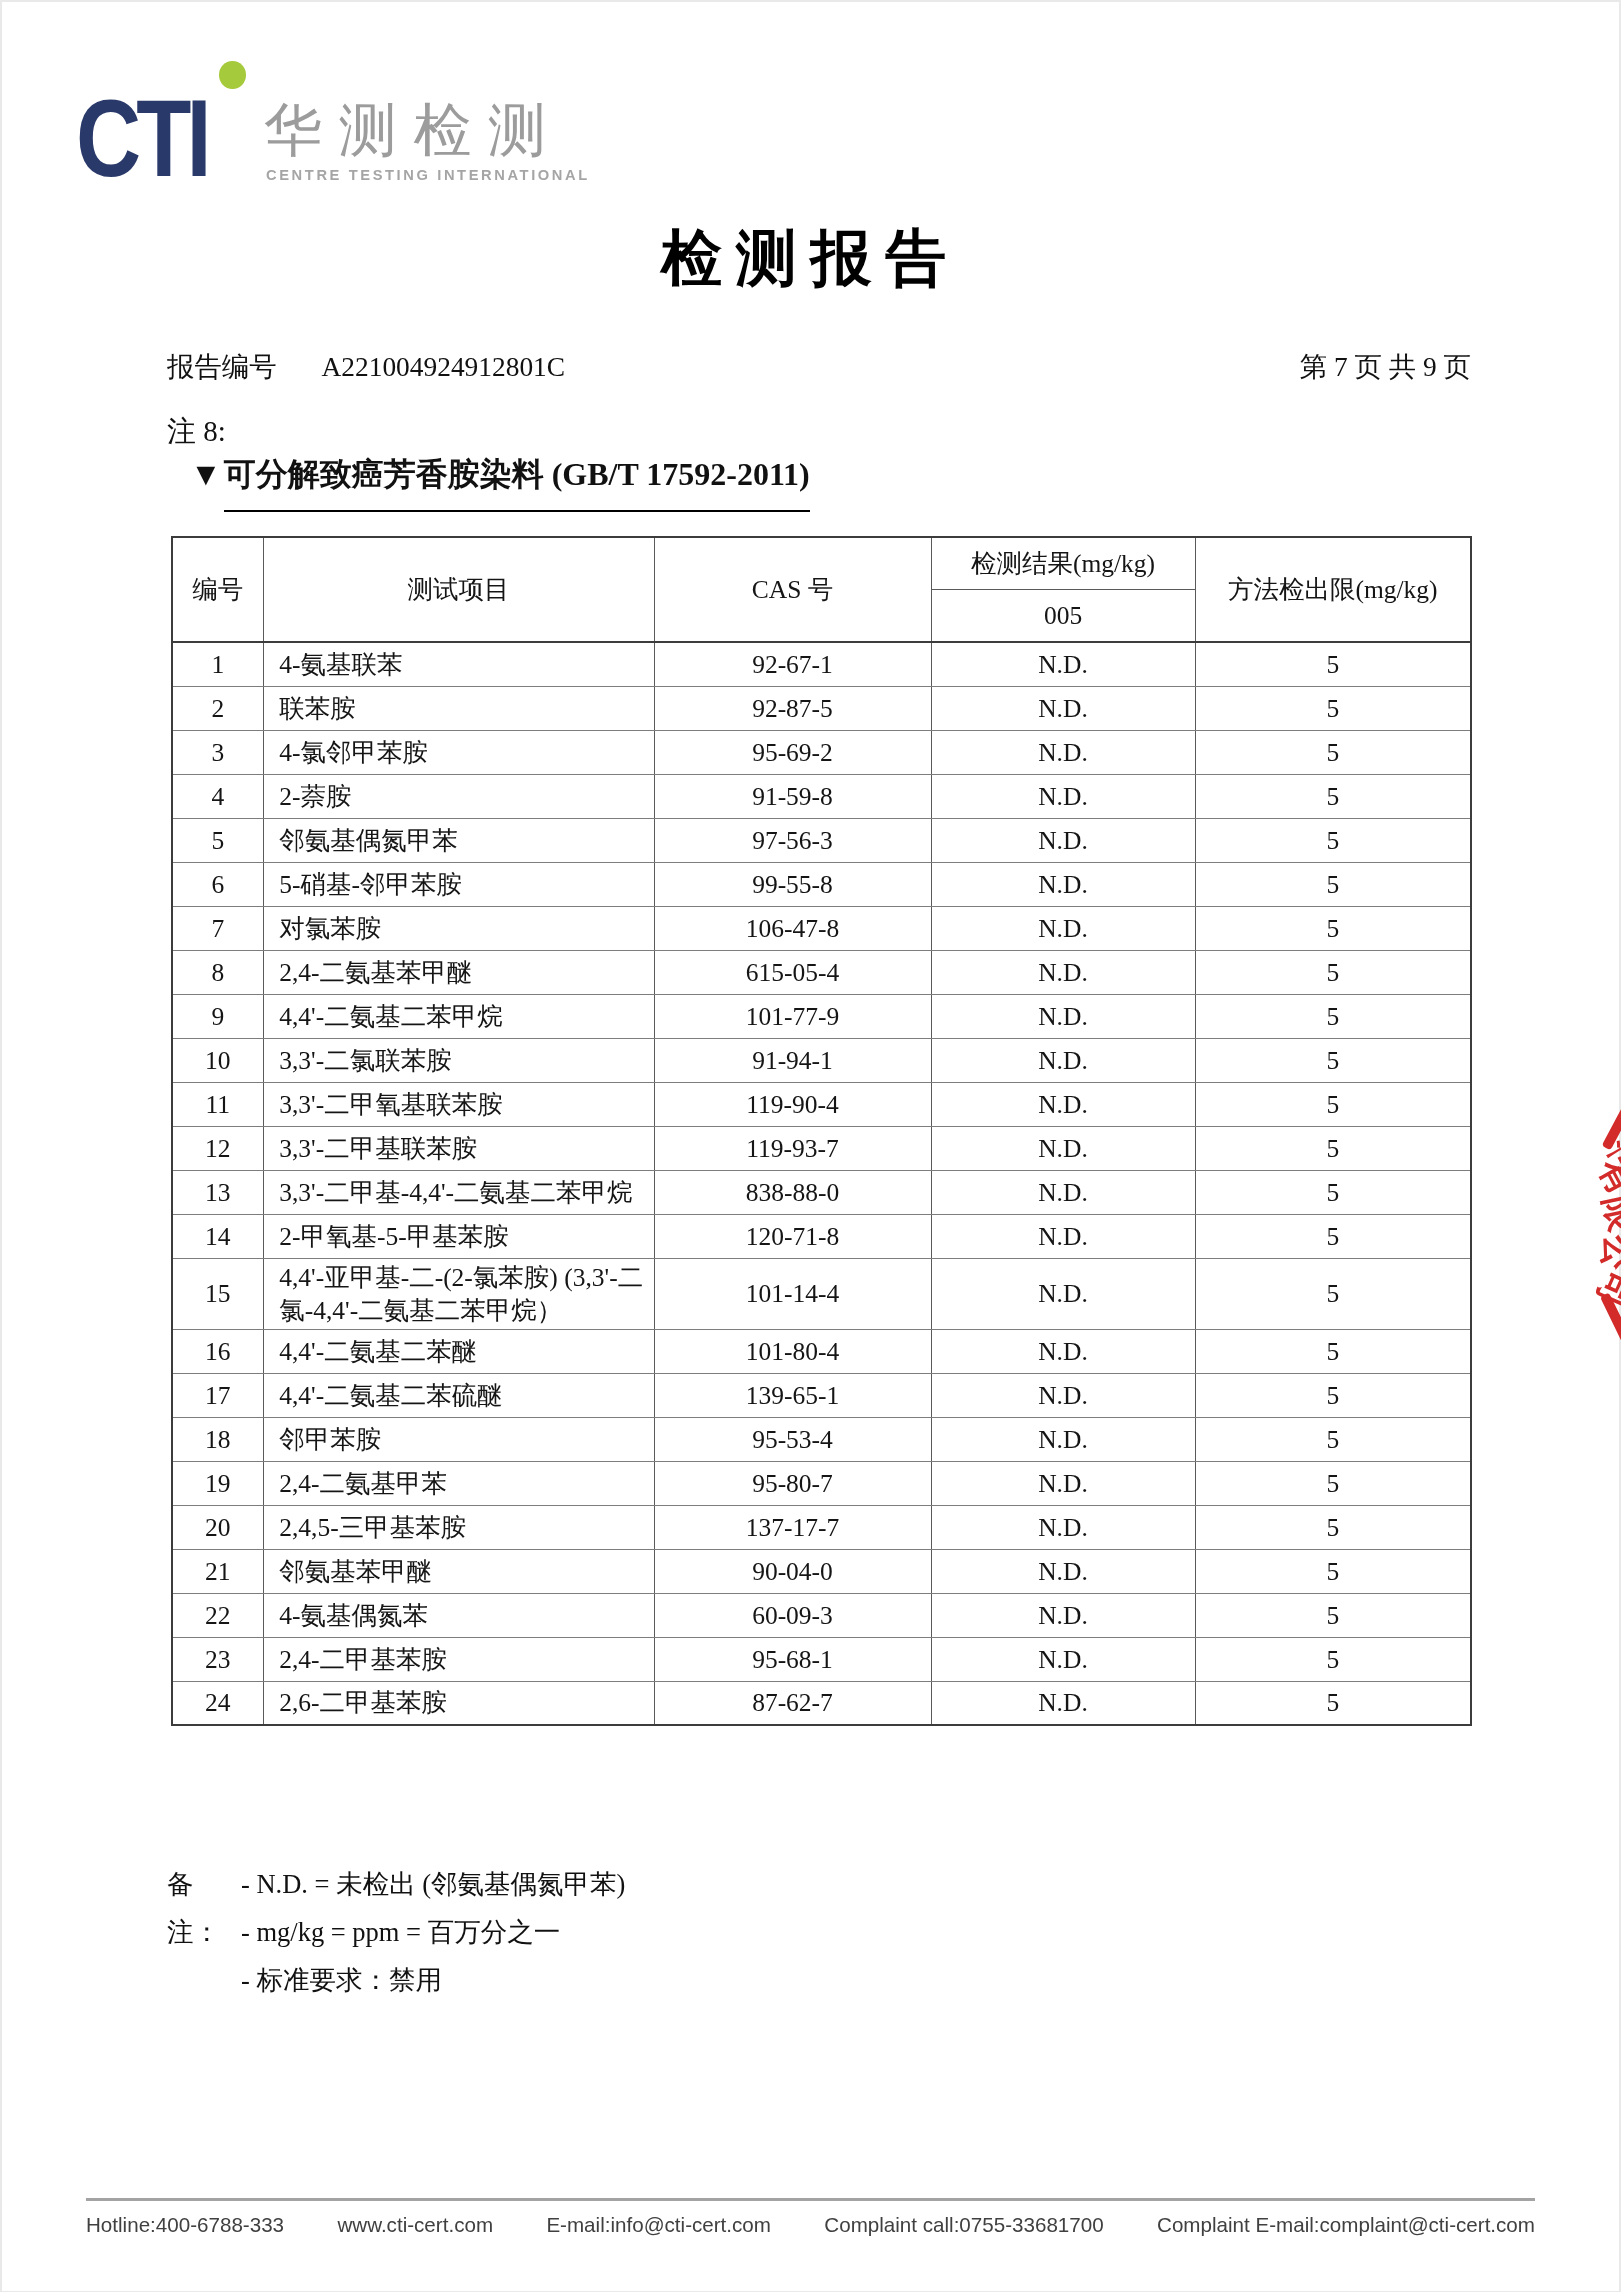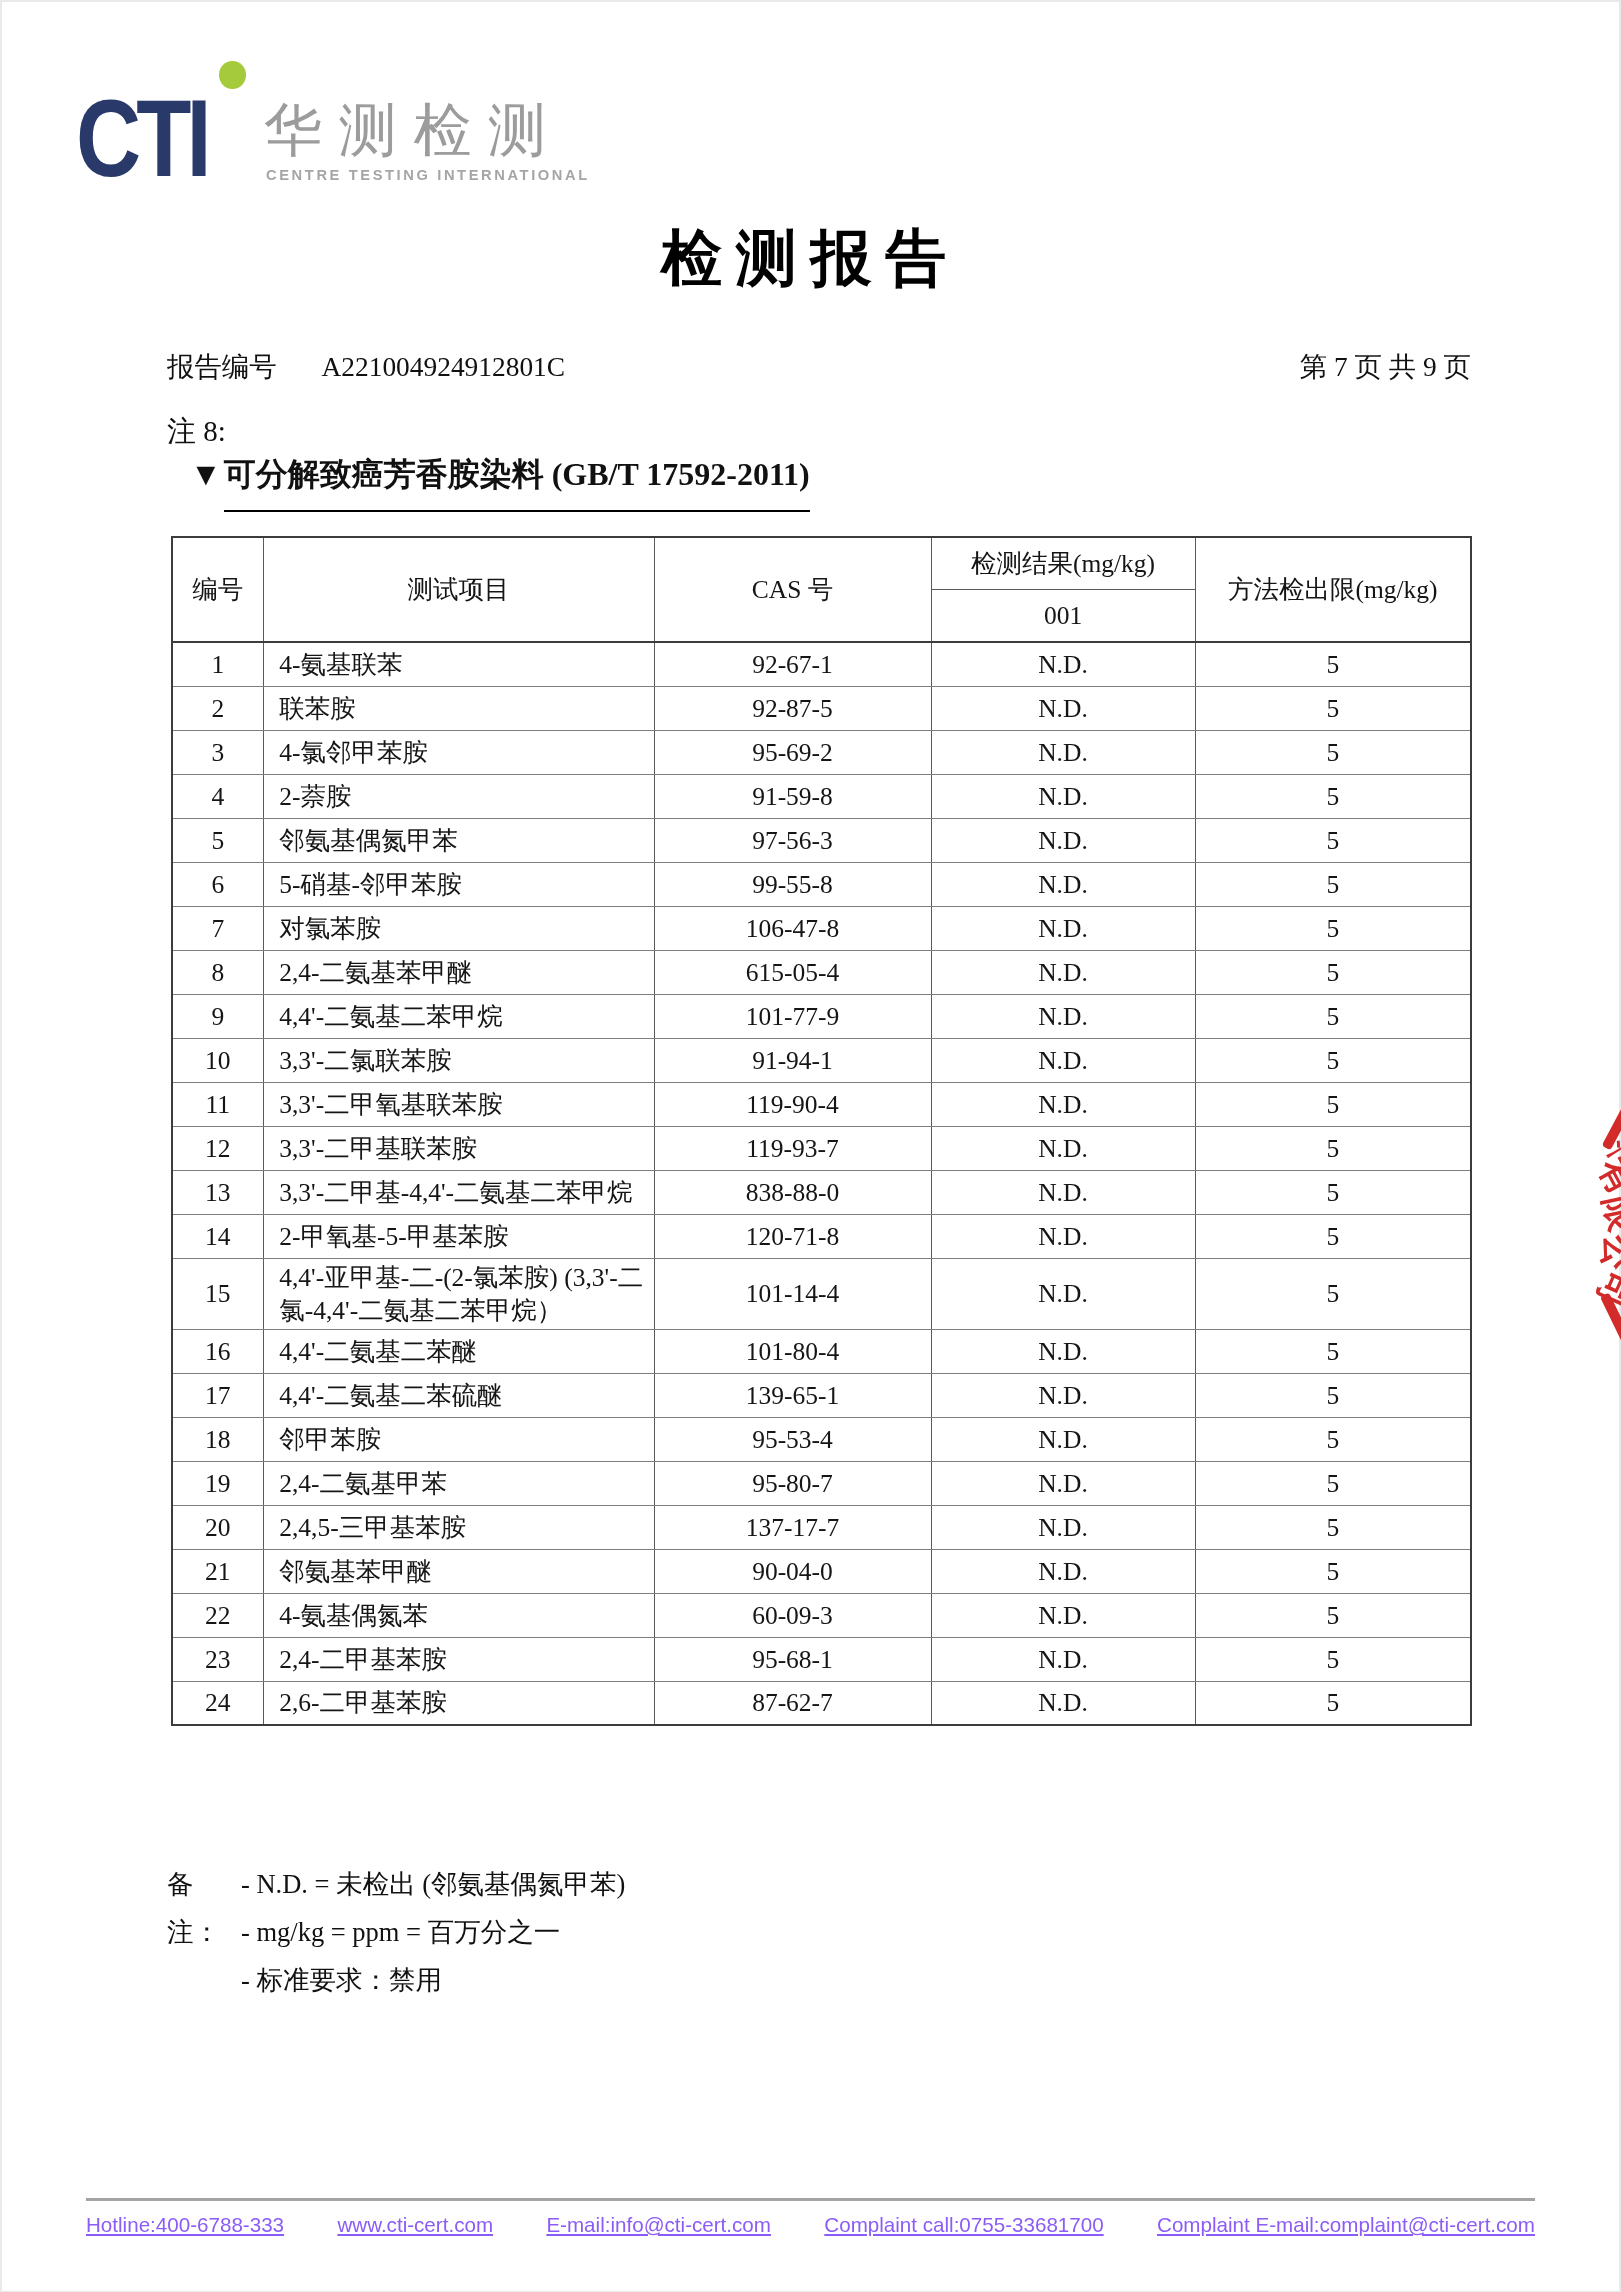--- a/index.html
+++ b/index.html
@@ -68,21 +68,21 @@
   .stamp .schar{position:absolute;font-weight:700;font-size:35px;line-height:35px;}
   .stamp .c0{top:47px;right:-13.7px;font-size:25.5px;transform:rotate(45deg);}
   .stamp .c1{top:69px;right:-12.7px;transform:rotate(62deg);}
   .stamp .c2{top:106px;right:-15.7px;transform:rotate(78deg);}
   .stamp .c3{top:145px;right:-13.7px;transform:rotate(96deg);}
   .stamp .c4{top:182px;right:-10.8px;transform:rotate(114deg);}
   
   .footer-line{position:absolute;left:86px;top:2198px;width:1449px;height:2.9px;background:#a3a3a3;}
   .footer-text{
     position:absolute;left:86px;top:2213px;width:1449px;display:flex;justify-content:space-between;
-    font-family:"Liberation Sans",sans-serif;font-size:20.6px;color:#8b5cf6;white-space:nowrap;text-decoration:underline;
+    font-family:"Liberation Sans",sans-serif;font-size:20.6px;color:#404040;white-space:nowrap;
   }
 </style>
 </head>
 <body>
 
 <div class="logo">
   <div class="cti-block">
     <div class="cti-text">CTI</div>
     <div class="cti-dot"></div>
   </div>
@@ -115,21 +115,21 @@
   </colgroup>
   <thead>
     <tr>
       <th rowspan="2" class="thick-bottom">编号</th>
       <th rowspan="2" class="thick-bottom">测试项目</th>
       <th rowspan="2" class="thick-bottom">CAS 号</th>
       <th>检测结果(mg/kg)</th>
       <th rowspan="2" class="thick-bottom">方法检出限(mg/kg)</th>
     </tr>
     <tr>
-      <th class="thick-bottom">001</th>
+      <th class="thick-bottom">005</th>
     </tr>
   </thead>
   <tbody>
       <tr>
         <td>1</td>
         <td class="item">4-氨基联苯</td>
         <td>92-67-1</td>
         <td>N.D.</td>
         <td>5</td>
       </tr>

